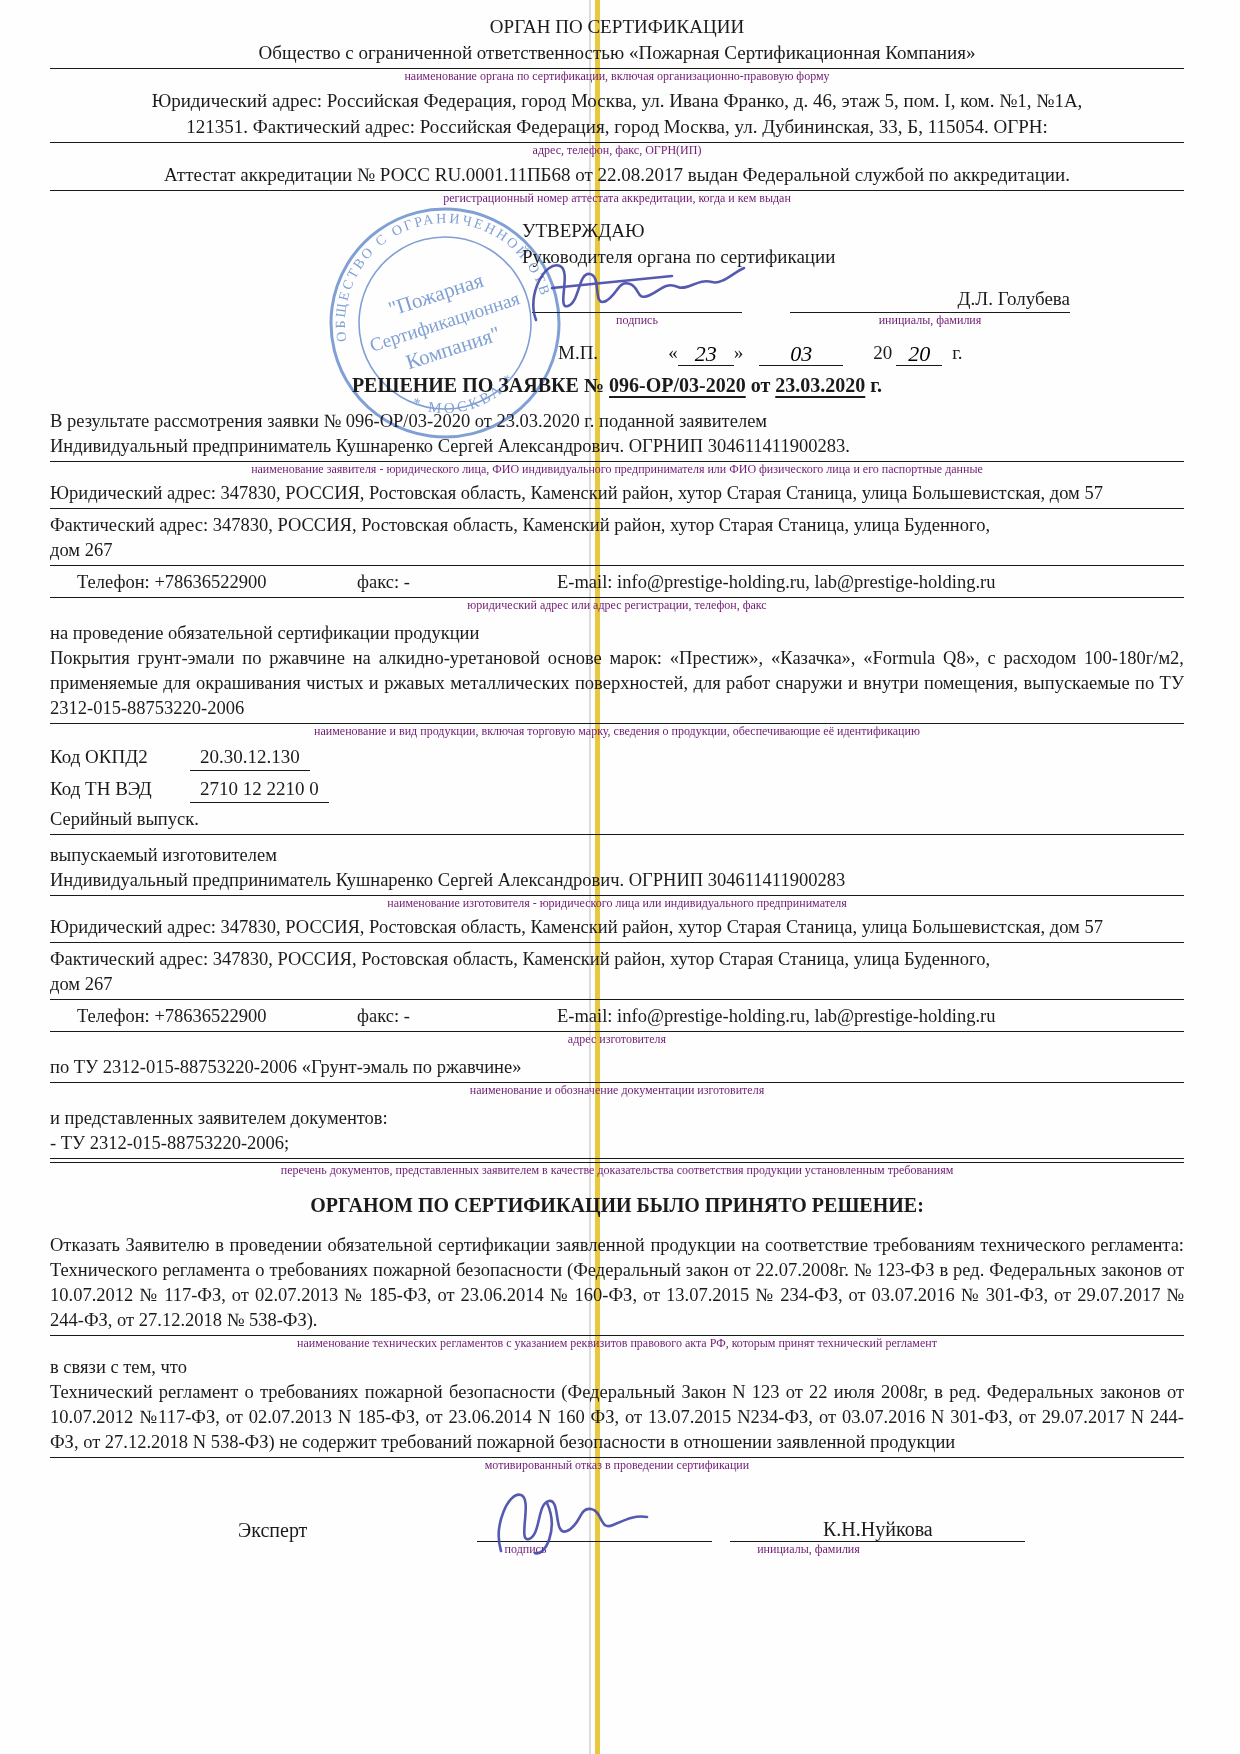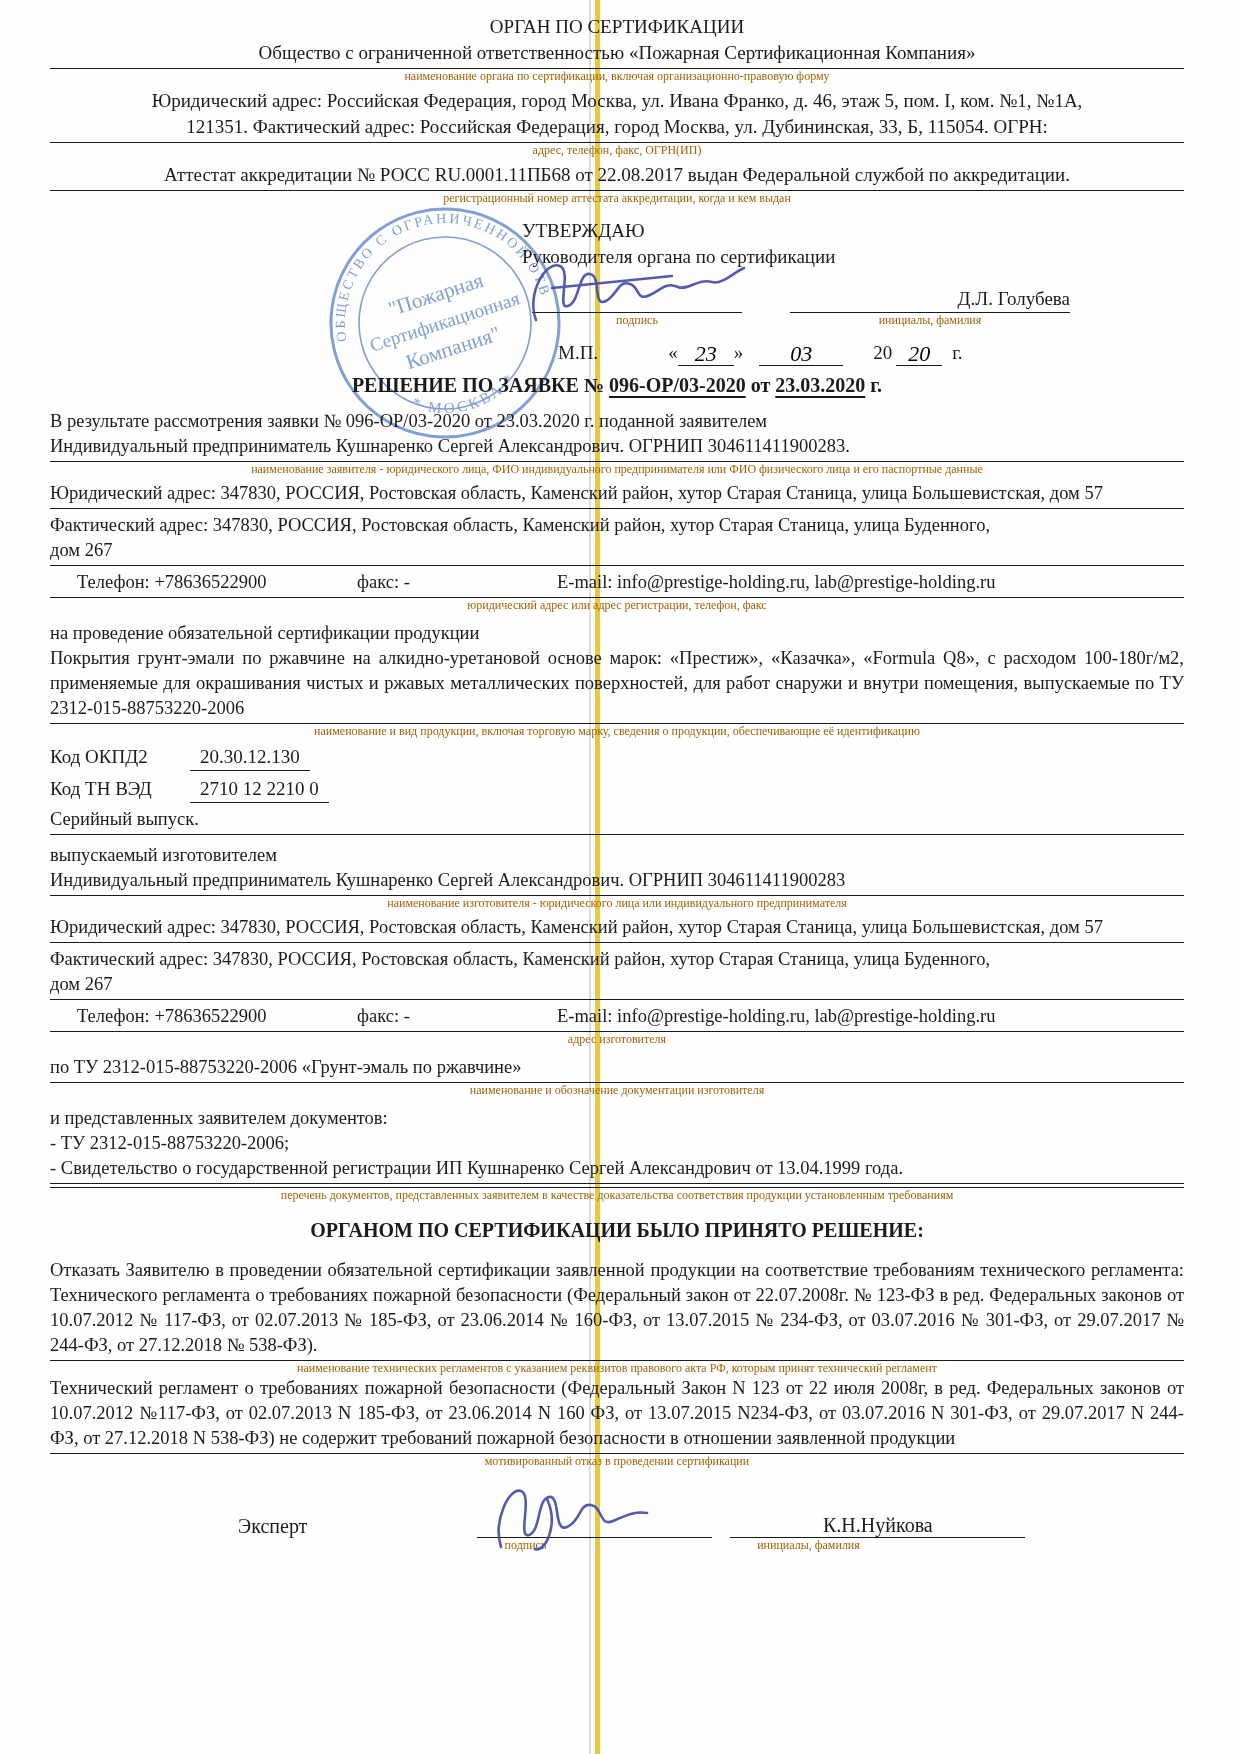--- a/index.html
+++ b/index.html
@@ -3,21 +3,21 @@
 <meta charset="utf-8">
 <style>
   html,body{margin:0;padding:0;background:#9a9a9a;}
   .page{position:relative;width:1240px;height:1754px;margin:0 auto;background:#fefefe;
         font-family:"Liberation Serif",serif;color:#1b1b1b;overflow:hidden;}
   .content{position:absolute;left:50px;right:56px;top:14px;}
   .center{text-align:center;}
   .just{text-align:justify;}
   .t19{font-size:19px;line-height:26px;}
   .t18{font-size:18.5px;line-height:25px;}
-  .cap{font-size:12px;line-height:15px;text-align:center;color:#a16207;}
+  .cap{font-size:12px;line-height:15px;text-align:center;color:#701a75;}
   .rule{border-top:1.7px solid #1a1a1a;margin-top:2px;}
   .rule.double{border-bottom:1.2px solid #1a1a1a;height:3px;}
   .bold{font-weight:bold;}
   .u{ text-decoration:underline; text-underline-offset:4px; }
   .gap4{margin-top:4px}.gap8{margin-top:8px}.gap12{margin-top:12px}.gap16{margin-top:16px}
 
   
   .fold-gray{position:absolute;top:0;bottom:0;left:589px;width:2px;background:#dcdcdc;}
   .fold-yellow{position:absolute;top:0;bottom:0;left:595px;width:5px;background:#e6c32e;opacity:.92;}
 
@@ -194,28 +194,28 @@
     </div>
     <div class="rule"></div>
     <div class="cap">адрес изготовителя</div>
 
     <div class="t18 gap8">по ТУ 2312-015-88753220-2006 «Грунт-эмаль по ржавчине»</div>
     <div class="rule"></div>
     <div class="cap">наименование и обозначение документации изготовителя</div>
 
     <div class="t18 gap8">и представленных заявителем документов:</div>
     <div class="t18">-  ТУ 2312-015-88753220-2006;</div>
-    <div class="t18">- Свидетельство о государственной регистрации ИП Кушнаренко Сергей Александрович от 13.04.1999 года.</div>
     <div class="rule double"></div>
     <div class="cap">перечень документов, представленных заявителем в качестве доказательства соответствия продукции установленным требованиям</div>
 
     <div class="center bold gap16" style="font-size:20px">ОРГАНОМ ПО СЕРТИФИКАЦИИ БЫЛО ПРИНЯТО РЕШЕНИЕ:</div>
     <div class="t18 just gap16">Отказать Заявителю в проведении обязательной сертификации заявленной продукции на соответствие требованиям технического регламента: Технического регламента о требованиях пожарной безопасности (Федеральный закон от 22.07.2008г. № 123-ФЗ в ред. Федеральных законов от 10.07.2012 № 117-ФЗ, от 02.07.2013 № 185-ФЗ, от 23.06.2014 № 160-ФЗ, от 13.07.2015 № 234-ФЗ, от 03.07.2016 № 301-ФЗ, от 29.07.2017 № 244-ФЗ, от 27.12.2018 № 538-ФЗ).</div>
     <div class="rule"></div>
     <div class="cap">наименование технических регламентов с указанием реквизитов правового акта РФ, которым принят технический регламент</div>
+    <div class="t18 gap4">в связи с тем, что</div>
     <div class="t18 just">Технический регламент о требованиях пожарной безопасности (Федеральный Закон N 123 от 22 июля 2008г, в ред. Федеральных законов от 10.07.2012 №117-ФЗ, от 02.07.2013 N 185-ФЗ, от 23.06.2014 N 160 ФЗ, от 13.07.2015 N234-ФЗ, от 03.07.2016 N 301-ФЗ, от 29.07.2017 N 244-ФЗ, от 27.12.2018 N 538-ФЗ) не содержит требований пожарной безопасности в отношении заявленной продукции</div>
     <div class="rule"></div>
     <div class="cap">мотивированный отказ в проведении сертификации</div>
 
     <div class="expert-row">
       <span class="expert-label">Эксперт</span>
       <span class="exp-sig">
         <svg width="200" height="80" viewBox="0 0 200 80">
           <g fill="none" stroke="#4348a8" stroke-width="2.6" stroke-linecap="round" opacity=".9">
             <path d="M16 74 C 8 48, 24 14, 36 18 C 48 22, 32 66, 44 62 C 56 58, 52 26, 64 24 C 76 22, 68 60, 82 54 C 96 48, 94 30, 106 32 C 118 34, 114 54, 128 48 C 142 42, 150 38, 162 40"></path>

